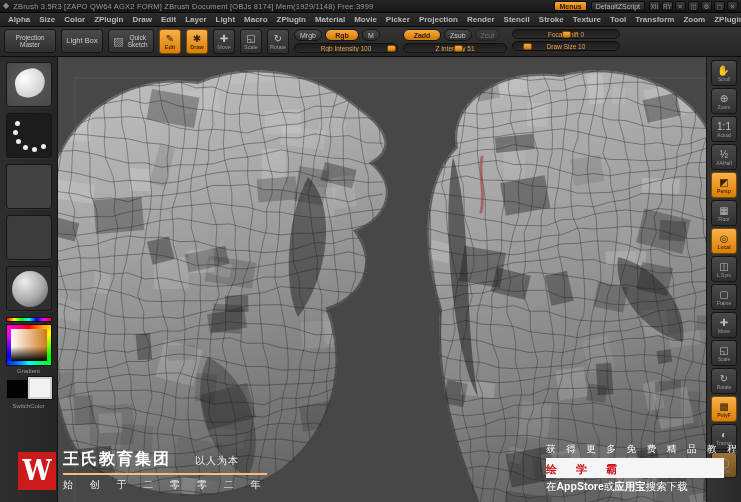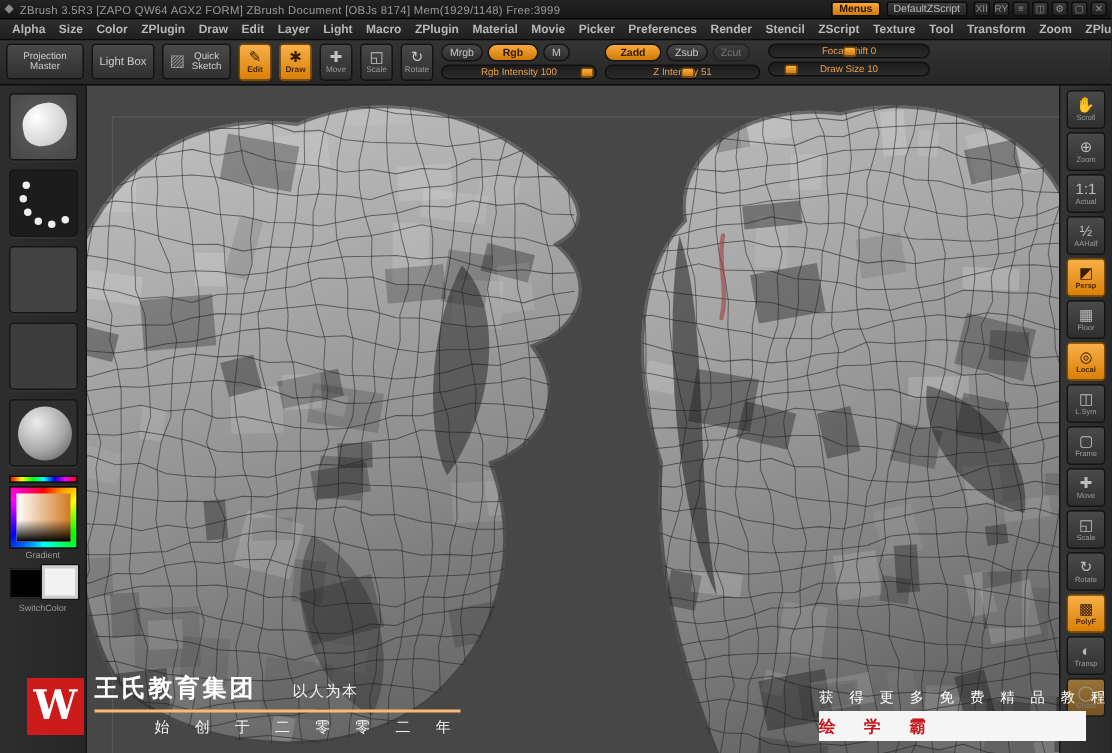--- a/index.html
+++ b/index.html
@@ -110,21 +110,21 @@
     align-items:center; z-index:40; }
   .logo-box { width:38px; height:38px; background:#cc1b1b; display:flex; align-items:center;
     justify-content:center; }
   .logo-w { color:#fff; font-size:26px; font-weight:bold; line-height:34px;
     font-family:"DejaVu Serif", serif; transform:scaleY(1.05); }
   .bl-text { display:flex; flex-direction:column; }
   .bl-row1 { display:flex; align-items:baseline; gap:24px; padding-bottom:3px;
     border-bottom:2px solid #fdba74; }
   .bl-brand { color:#ffffff; font-size:16px; font-weight:bold; letter-spacing:2px; }
   .bl-slogan { color:#f2f2f2; font-size:10px; letter-spacing:1px; }
-  .bl-row2 { color:#f2f2f2; font-size:10px; letter-spacing:7px; padding-top:3px; white-space:nowrap;margin-left:40px; }
+  .bl-row2 { color:#f2f2f2; font-size:10px; letter-spacing:7px; padding-top:3px; white-space:nowrap; }
 
   #banner-right { position:absolute; right:17px; bottom:8px; width:178px; z-index:40;
     display:flex; flex-direction:column; gap:2px; }
   .br-line1 { color:#ffffff; font-size:9.5px; letter-spacing:4px; white-space:nowrap; }
   .br-bar { background:#f5f5f5; padding:1px 0; }
   .br-bar span { color:#c9161d; font-size:11px; font-weight:bold; letter-spacing:8px; }
   .br-line3 { color:#ffffff; font-size:10.5px; white-space:nowrap; }
   .br-line3 b { font-weight:bold; }
 </style>
 </head>
@@ -156,24 +156,24 @@
       <span class="menu-item">ZPlugin</span>
       <span class="menu-item">Draw</span>
       <span class="menu-item">Edit</span>
       <span class="menu-item">Layer</span>
       <span class="menu-item">Light</span>
       <span class="menu-item">Macro</span>
       <span class="menu-item">ZPlugin</span>
       <span class="menu-item">Material</span>
       <span class="menu-item">Movie</span>
       <span class="menu-item">Picker</span>
-      <span class="menu-item">Preferences</span>
+      <span class="menu-item">Projection</span>
       <span class="menu-item">Render</span>
       <span class="menu-item">Stencil</span>
-      <span class="menu-item">ZScript</span>
+      <span class="menu-item">Stroke</span>
       <span class="menu-item">Texture</span>
       <span class="menu-item">Tool</span>
       <span class="menu-item">Transform</span>
       <span class="menu-item">Zoom</span>
       <span class="menu-item">ZPlugin</span>
       <span class="menu-item">ZScript</span>
     </div>
 
   <div id="toolbar">
     <div class="bar-btn tall" style="width:52px;">Projection Master</div>
@@ -597,15 +597,16 @@
       </div>
       <div class="bl-row2">始 创 于 二 零 零 二 年</div>
     </div>
   </div>
 
   <div id="banner-right">
     <div class="br-line1">获 得 更 多 免 费 精 品 教 程</div>
     <div class="br-bar">
       <span>绘 学 霸</span>
     </div>
+    <div class="br-line3"><span>在</span><b>AppStore</b><span>或</span><b>应用宝</b><span>搜索下载</span></div>
   </div>
 
 </div>
 
 </body></html>

